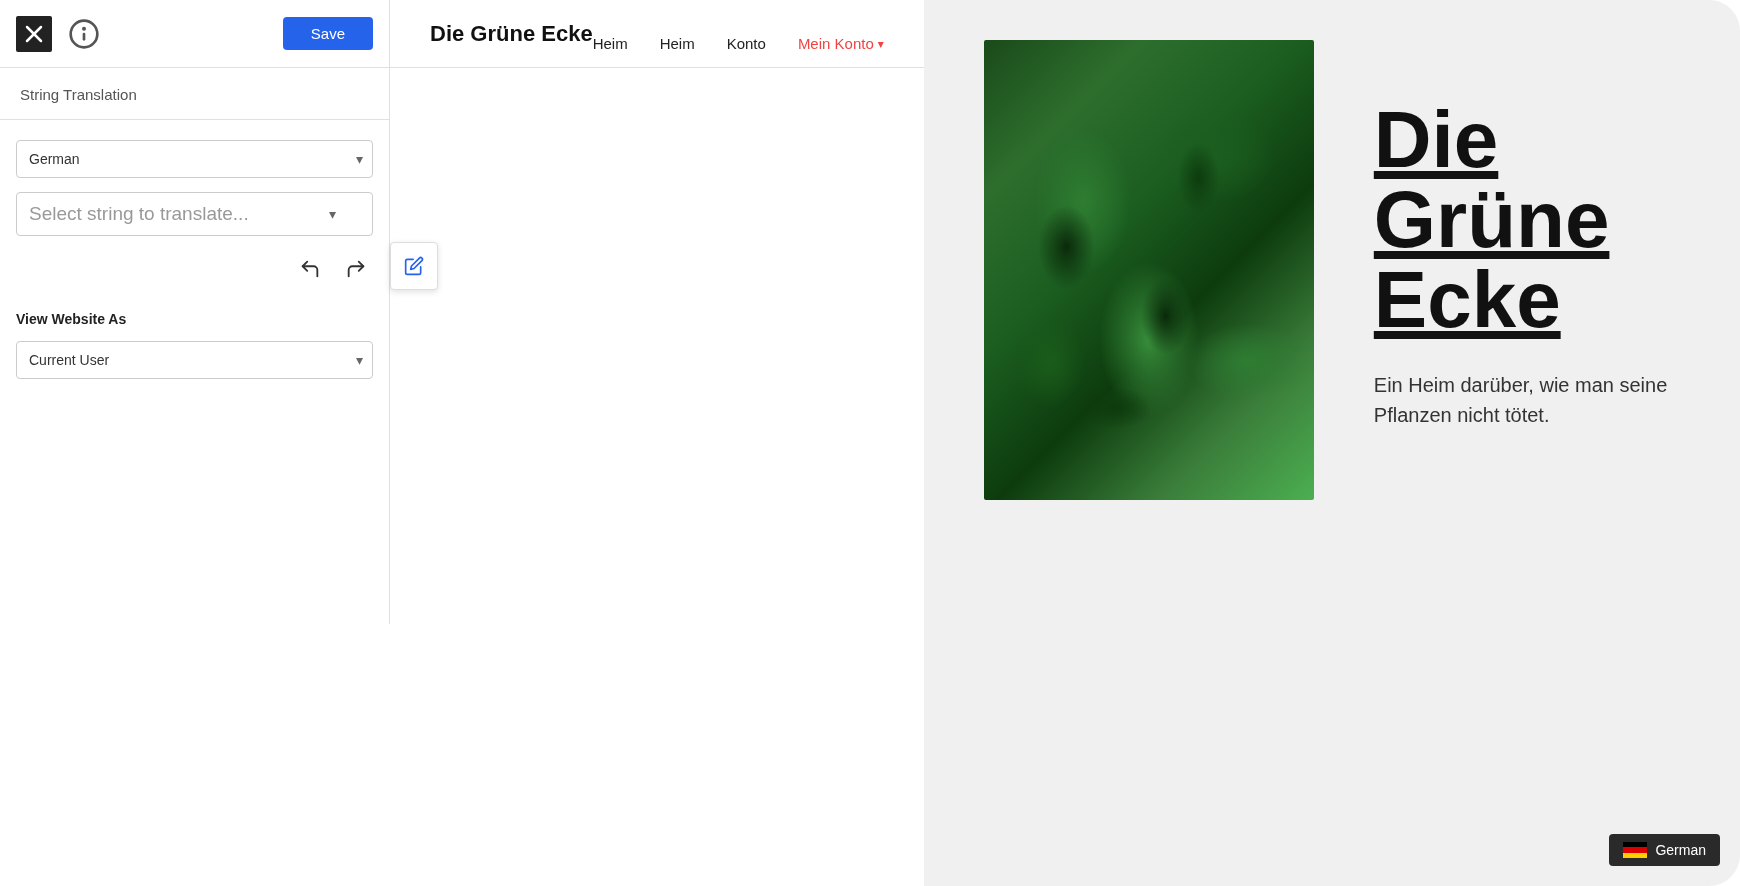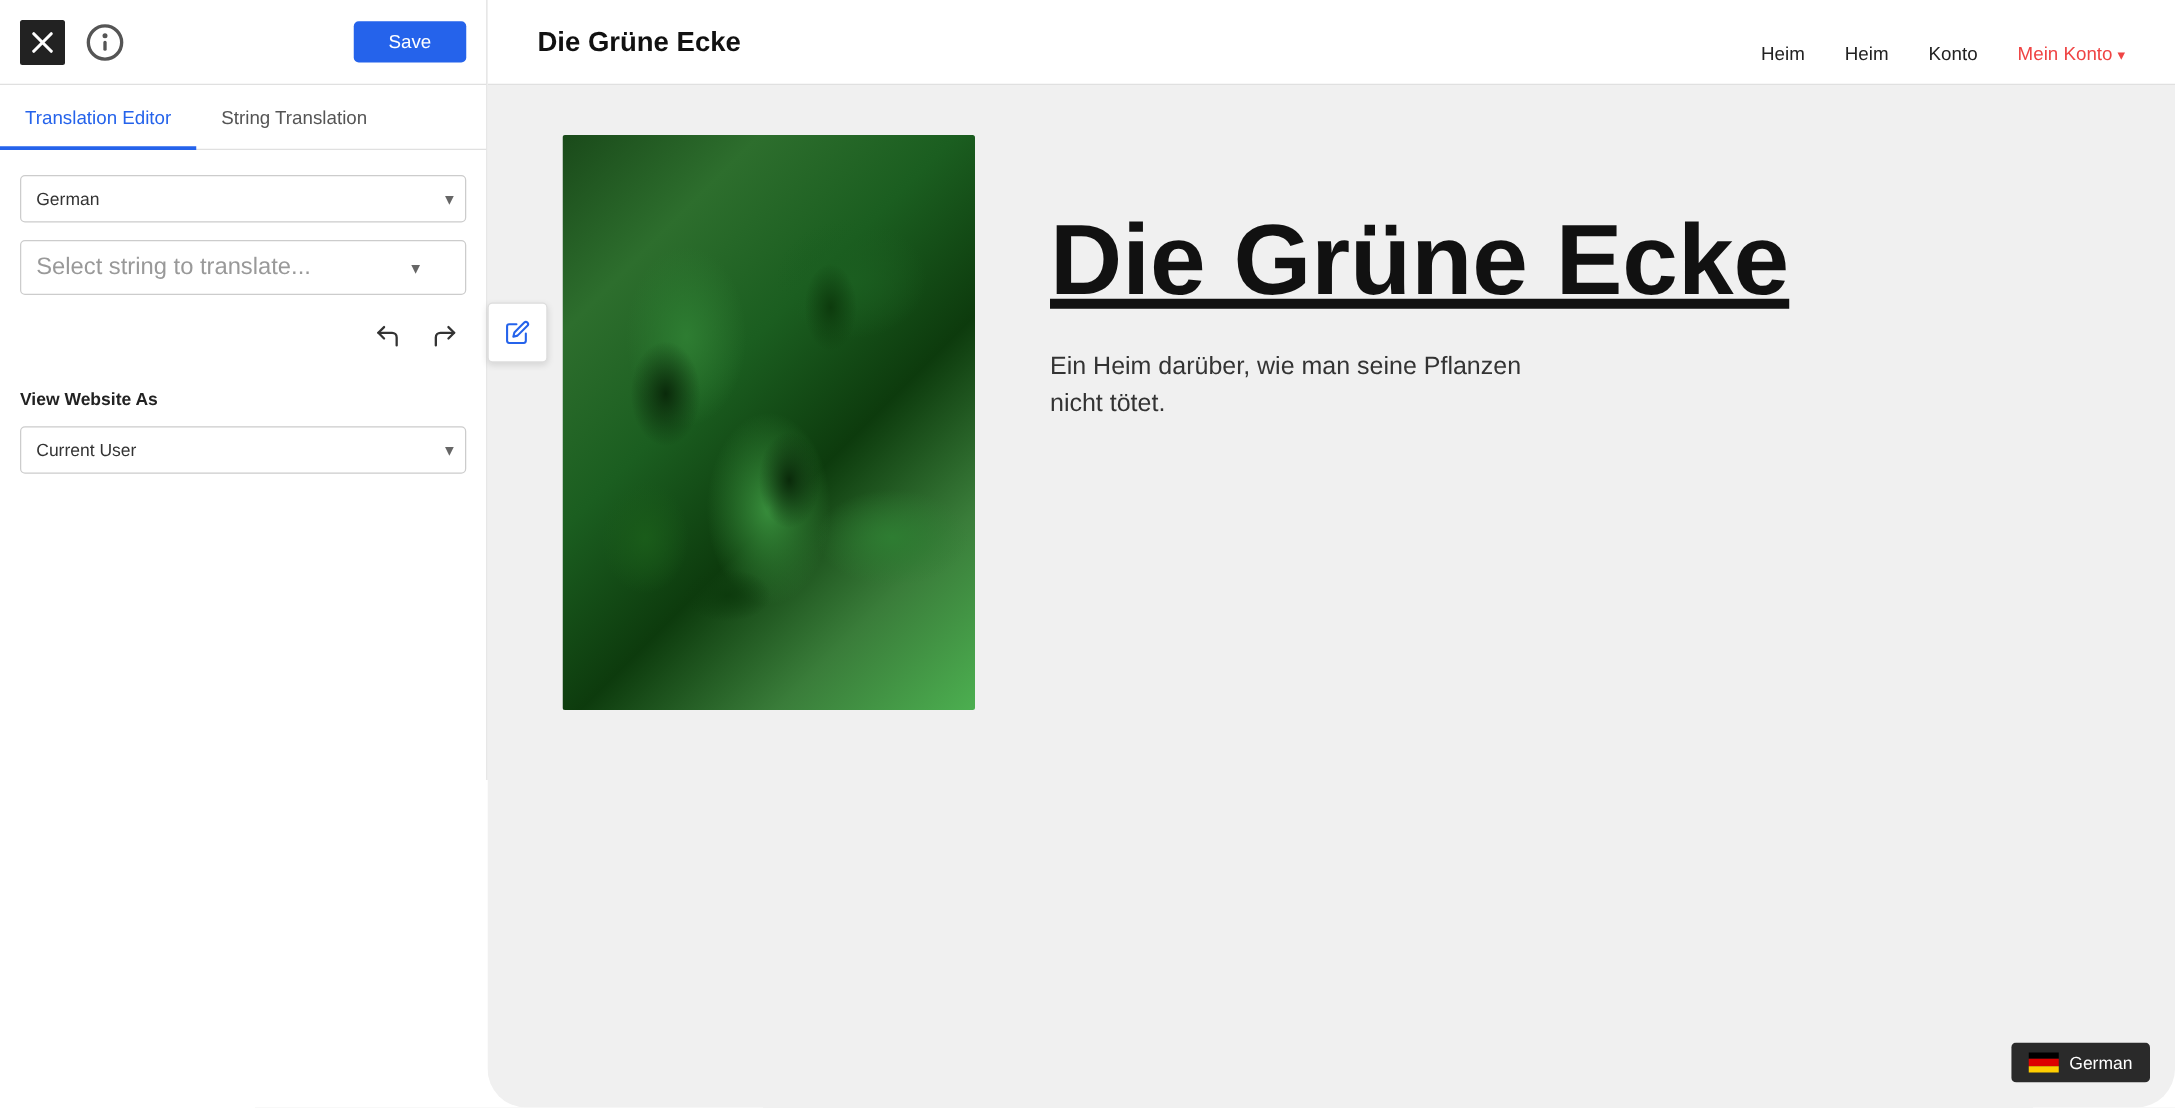--- a/index.html
+++ b/index.html
@@ -143,21 +143,21 @@
       font-size: 14px;
       font-weight: 600;
       color: #222;
       margin-top: 4px;
     }
 
     
     #main {
       flex: 1;
       display: flex;
-      flex-direction: column;
+      flex-direction: row;
       overflow: hidden;
       border-radius: 31px;
     }
 
     
     .top-nav {
       height: 68px;
       display: flex;
       align-items: center;
       padding: 0 40px;
@@ -320,21 +320,20 @@
       <svg viewBox="0 0 24 24" fill="none" stroke="#555" stroke-width="2">
         <circle cx="12" cy="12" r="10"></circle>
         <line x1="12" y1="8" x2="12" y2="8" stroke-width="3" stroke-linecap="round"></line>
         <line x1="12" y1="12" x2="12" y2="16" stroke-linecap="round"></line>
       </svg>
     </button>
     <button class="save-btn">Save</button>
   </div>
 
   <div class="sidebar-tabs">
-    <div class="tab-item active">Translation Editor</div>
     <div class="tab-item">String Translation</div>
   </div>
 
   <div class="sidebar-body">
 
     <div class="dropdown-wrap">
       <select class="dropdown-select">
         <option>German</option>
         <option>French</option>
         <option>Spanish</option>

